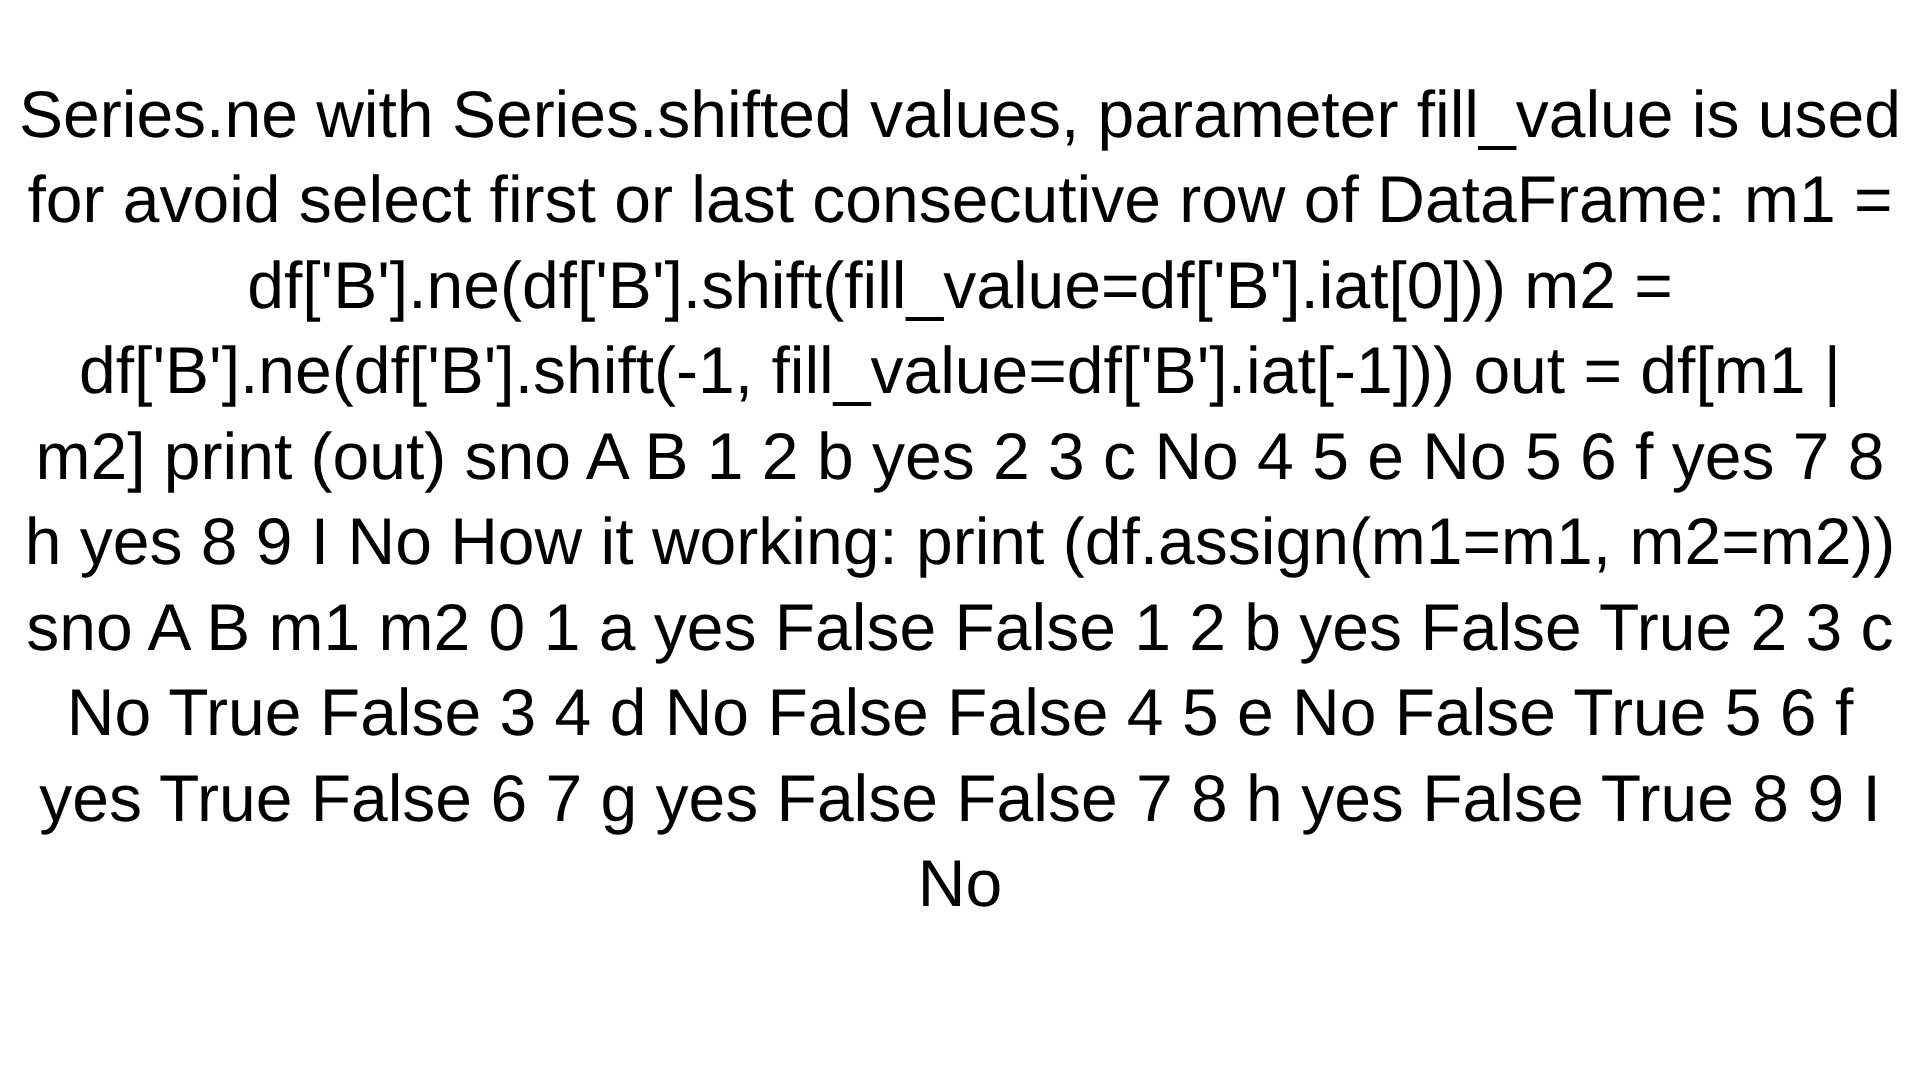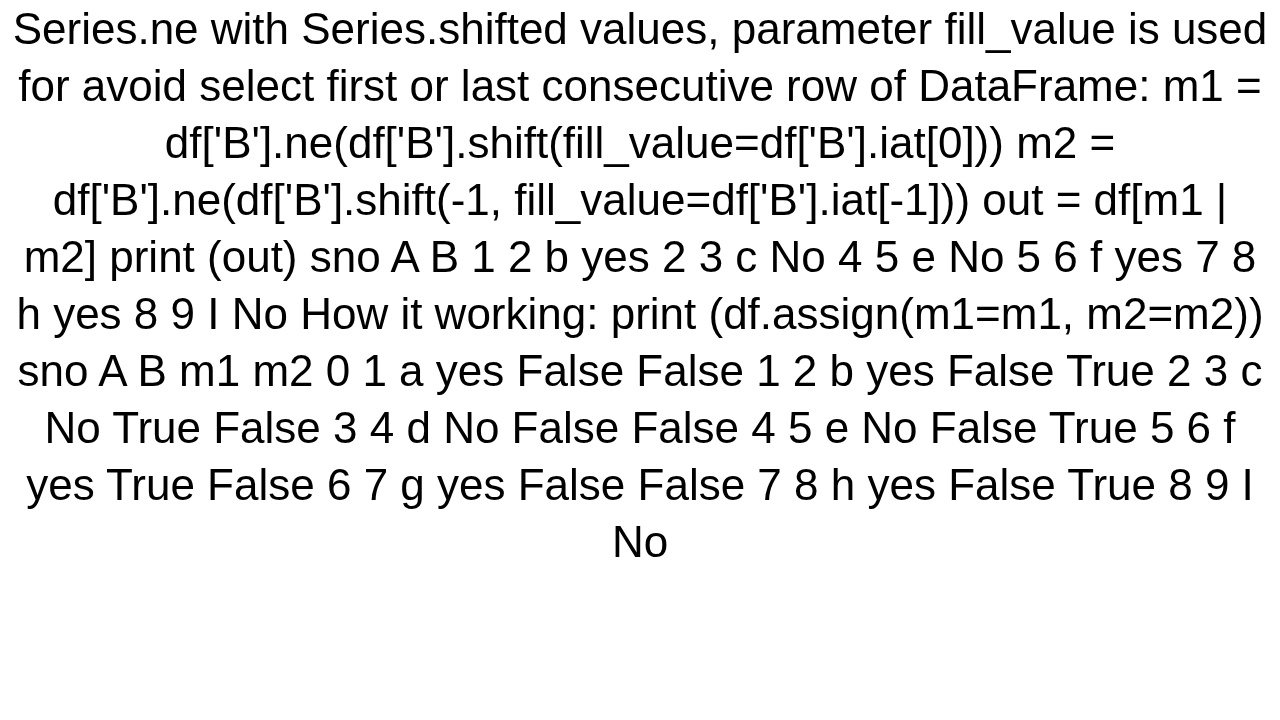--- a/index.html
+++ b/index.html
@@ -11,18 +11,19 @@
     background: #ffffff;
   }
   .content {
     font-family: Arial, Helvetica, sans-serif;
     font-size: 44px;
     line-height: 57px;
     color: #000000;
     text-align: center;
     padding: 0 10px;
     letter-spacing: 0px;
+    margin-top: 48px;
   }
 </style>
 </head>
 <body>
 
 <div class="content">Series.ne with Series.shifted values, parameter fill_value is used for avoid select first or last consecutive row of DataFrame: m1 = df['B'].ne(df['B'].shift(fill_value=df['B'].iat[0])) m2 = df['B'].ne(df['B'].shift(-1, fill_value=df['B'].iat[-1])) out = df[m1 | m2] print (out)    sno  A    B 1     2  b  yes 2     3  c   No 4     5  e   No 5     6  f  yes 7     8  h  yes 8     9  I   No  How it working: print (df.assign(m1=m1, m2=m2))    sno  A    B     m1     m2 0    1  a  yes  False  False 1    2  b  yes  False   True 2    3  c   No   True  False 3    4  d   No  False  False 4    5  e   No  False   True 5    6  f  yes   True  False 6    7  g  yes  False  False 7    8  h  yes  False   True 8    9  I   No</div>
 
 </body></html>

